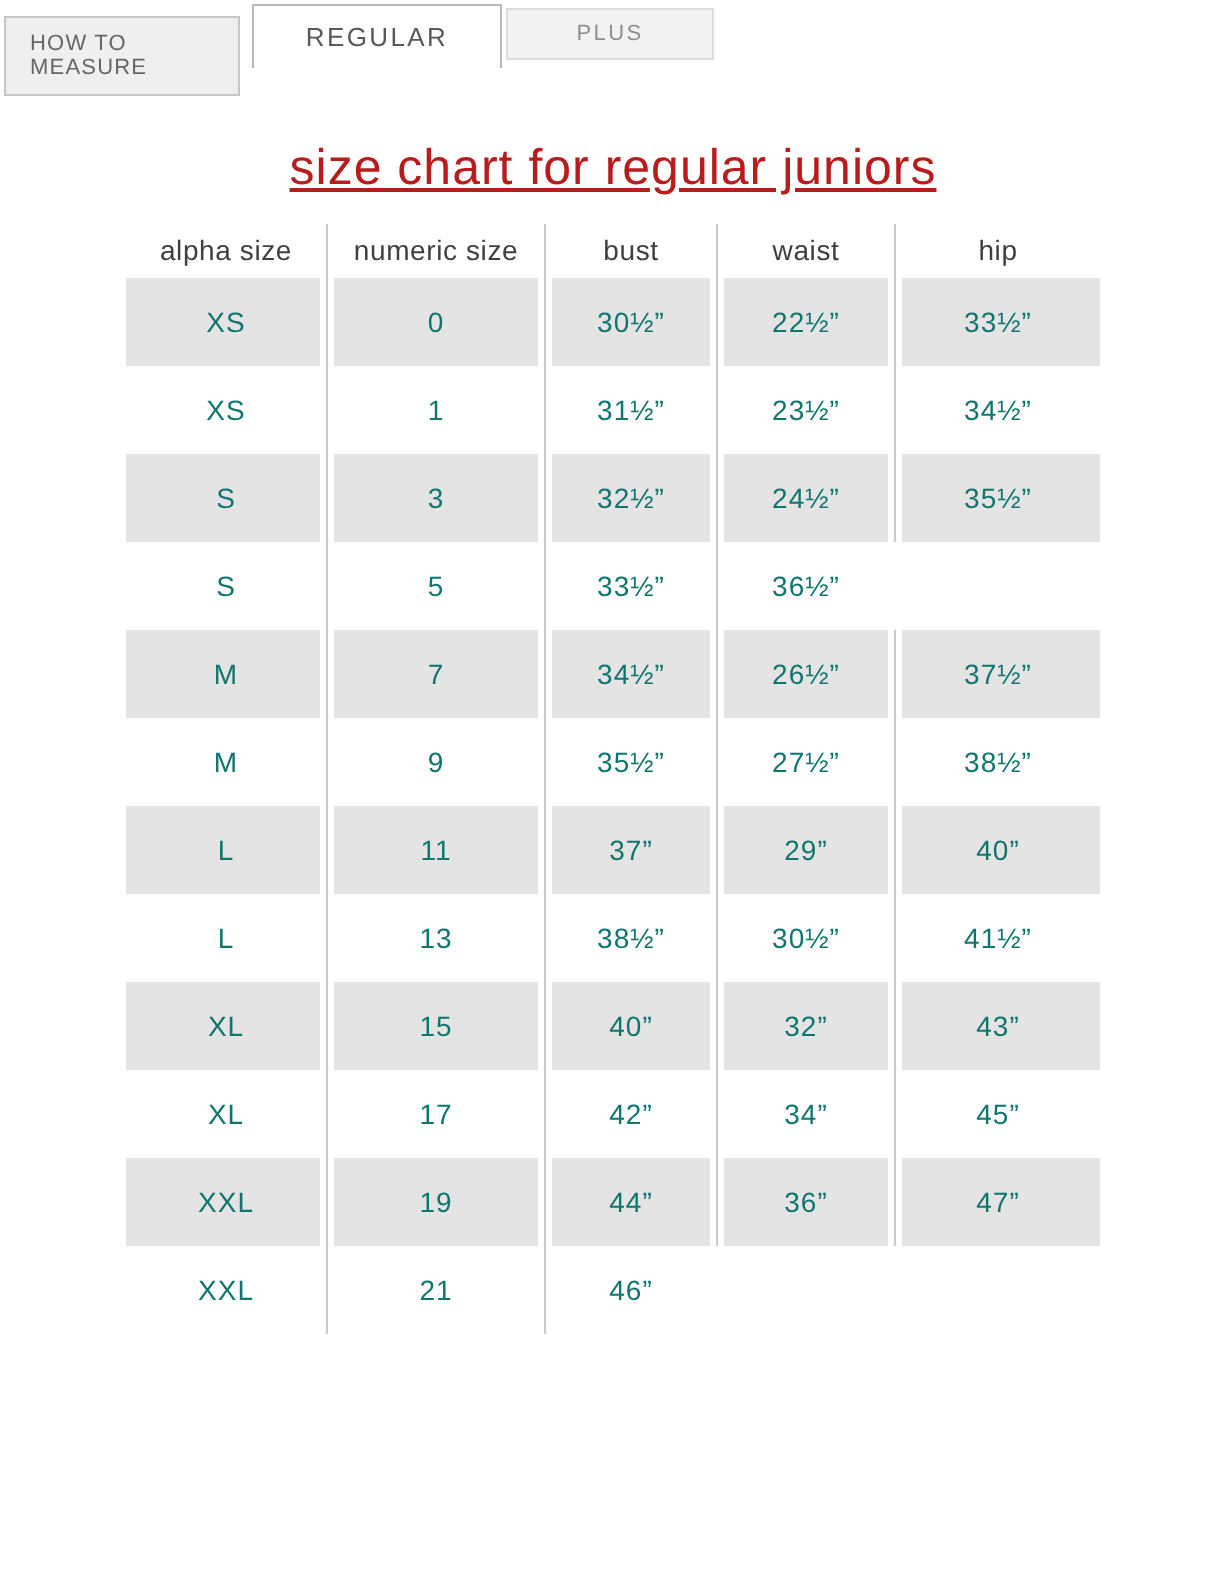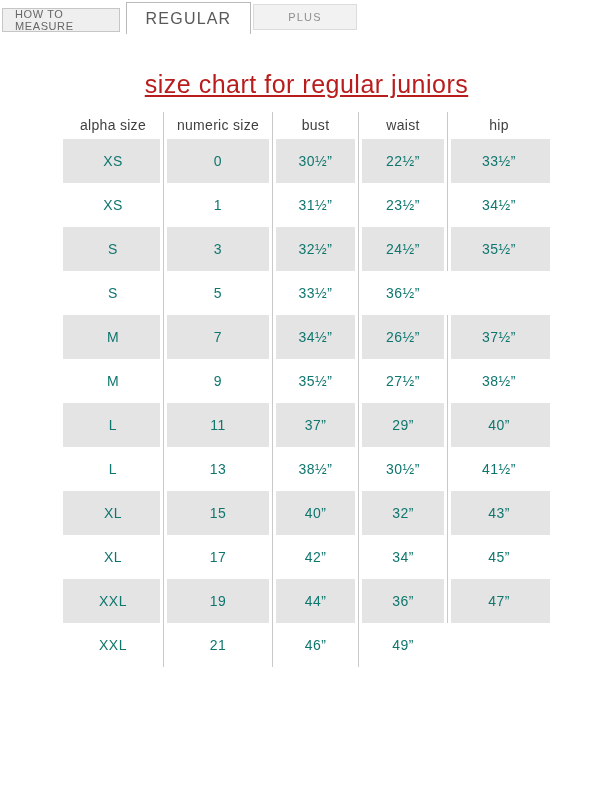--- a/index.html
+++ b/index.html
@@ -20,36 +20,36 @@
   .tab {
     position: absolute;
     display: flex;
     align-items: center;
     justify-content: center;
     text-transform: uppercase;
     cursor: pointer;
   }
   .tab-htm {
     left: 2px; top: 8px;
-    width: 118px; height: 24px;
+    width: 118px; height: 40px;
     background: #efefef;
     border: 1px solid #c6c6c6;
     color: #666666;
     font-size: 11px;
     letter-spacing: 0.6px;
     padding-left: 12px;
   }
   .tab-active {
     left: 126px; top: 2px;
     width: 125px; height: 32px;
     background: #ffffff;
     border: 1px solid #b9b9b9;
     border-bottom: none;
     color: #595959;
-    font-size: 16px;
+    font-size: 13px;
     letter-spacing: 1.2px;
   }
   .tab-plus {
     left: 253px; top: 4px;
     width: 104px; height: 26px;
     background: #f2f2f2;
     border: 1px solid #dcdcdc;
     color: #8f8f8f;
     font-size: 11px;
     letter-spacing: 1.2px;
@@ -210,16 +210,15 @@
     <div class="cell">19</div>
     <div class="cell">44”</div>
     <div class="cell">36”</div>
     <div class="cell">47”</div>
   </div>
 
   <div class="trow row">
     <div class="cell">XXL</div>
     <div class="cell">21</div>
     <div class="cell">46”</div>
-    <div class="cell">49”</div>
   </div>
 </div>
 </div>
 
 </body></html>

